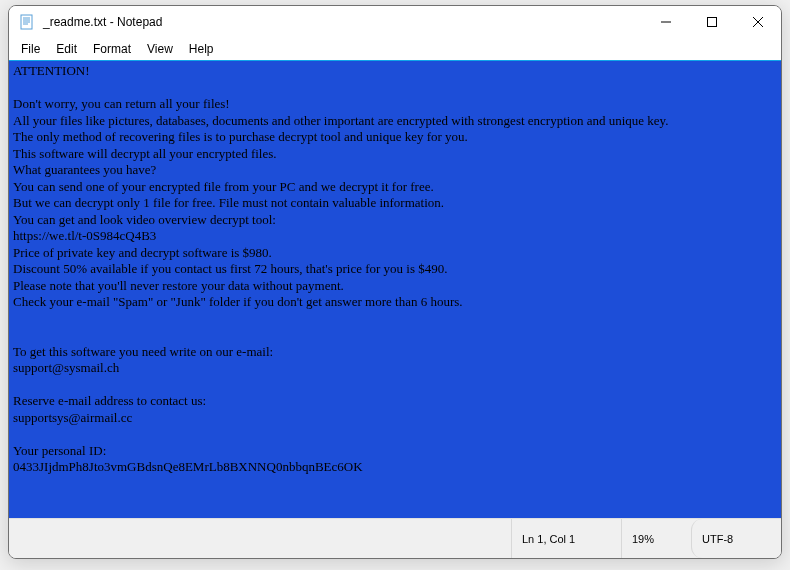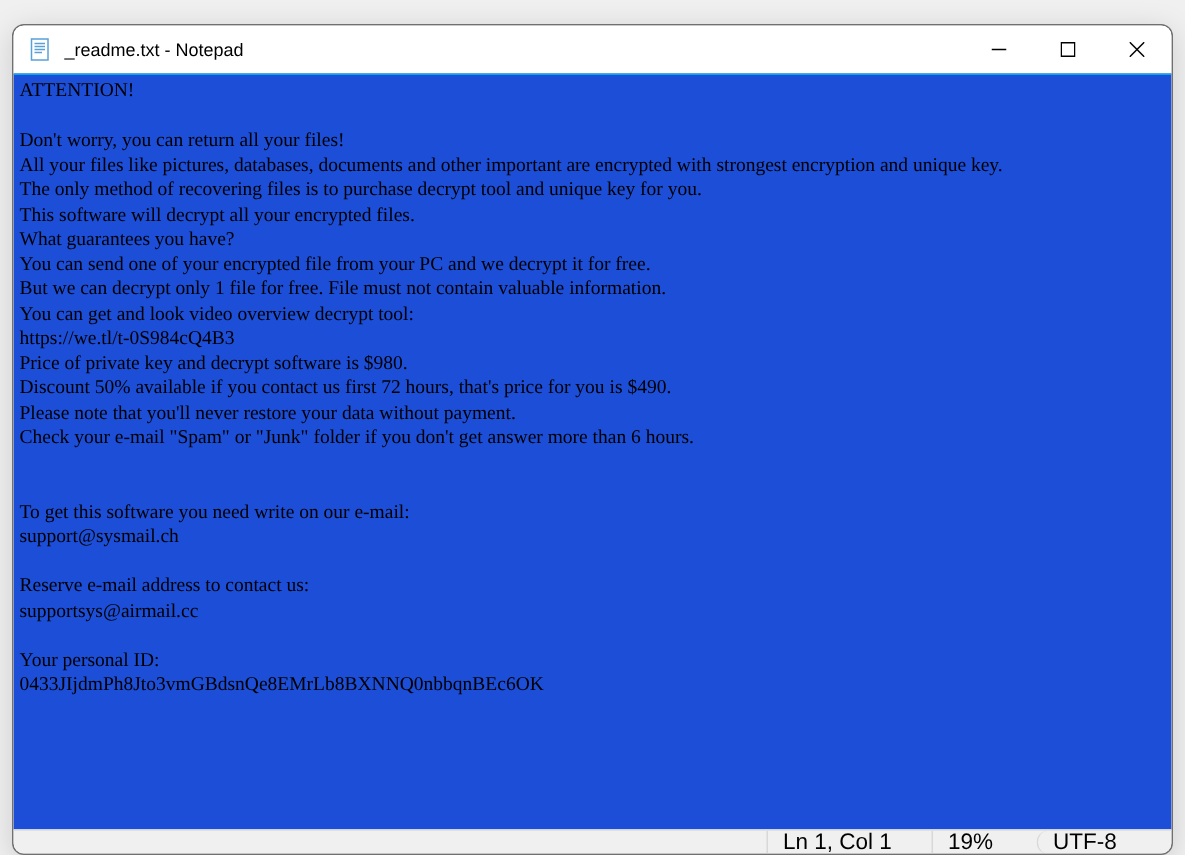--- a/index.html
+++ b/index.html
@@ -7,21 +7,21 @@
       width: 790px;
       height: 570px;
       background: #f0f0f0;
       font-family: "Segoe UI", Tahoma, sans-serif;
       position: relative;
       overflow: hidden;
     }
     .window {
       position: absolute;
       left: 8px;
-      top: 16px;
+      top: 5px;
       width: 774px;
       height: 554px;
       background: #ffffff;
       border: 1px solid #707070;
       border-radius: 8px;
       display: flex;
       flex-direction: column;
       box-shadow: 0 4px 20px rgba(0,0,0,0.15);
       overflow: hidden;
     }
@@ -80,26 +80,26 @@
       padding: 2px 4px 2px 4px;
       font-family: Liberation Serif, serif;
       font-size: 13px;
       line-height: 16.5px;
       color: #000;
       white-space: pre-wrap;
       overflow: auto;
       border-top: 1px solid #0ea5e9;
     }
     .statusbar {
-      height: 16px;
+      height: 40px;
       background: #f0f0f0;
       border-top: 1px solid #e0e0e0;
       display: flex;
       align-items: center;
-      font-size: 15px;
+      font-size: 11px;
       color: #000;
     }
     .status-spacer { flex: 1; }
     .status-cell {
       padding: 0 10px;
       border-left: 1px solid #d8d8d8;
       height: 100%;
       display: flex;
       align-items: center;
       min-width: 60px;
@@ -137,20 +137,27 @@
       </div>
       <div class="win-btn close">
         <svg width="10" height="10" viewBox="0 0 10 10">
             <line x1="0" y1="0" x2="10" y2="10" stroke="#000" stroke-width="1"></line>
             <line x1="10" y1="0" x2="0" y2="10" stroke="#000" stroke-width="1"></line>
           </svg>
       </div>
     </div>
   </div>
 
+  <div class="menubar">
+    <span class="menu-item">File</span>
+    <span class="menu-item">Edit</span>
+    <span class="menu-item">Format</span>
+    <span class="menu-item">View</span>
+    <span class="menu-item">Help</span>
+  </div>
 
   <div class="content">ATTENTION!
 
 Don't worry, you can return all your files!
 All your files like pictures, databases, documents and other important are encrypted with strongest encryption and unique key.
 The only method of recovering files is to purchase decrypt tool and unique key for you.
 This software will decrypt all your encrypted files.
 What guarantees you have?
 You can send one of your encrypted file from your PC and we decrypt it for free.
 But we can decrypt only 1 file for free. File must not contain valuable information.

